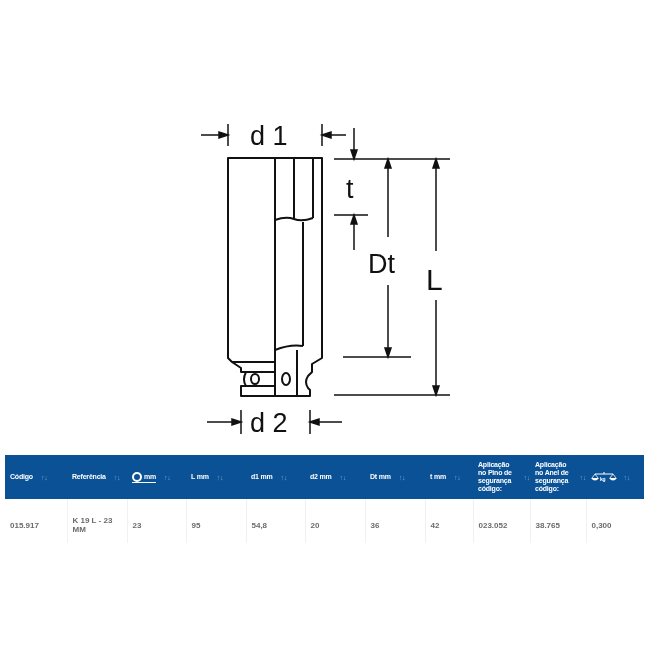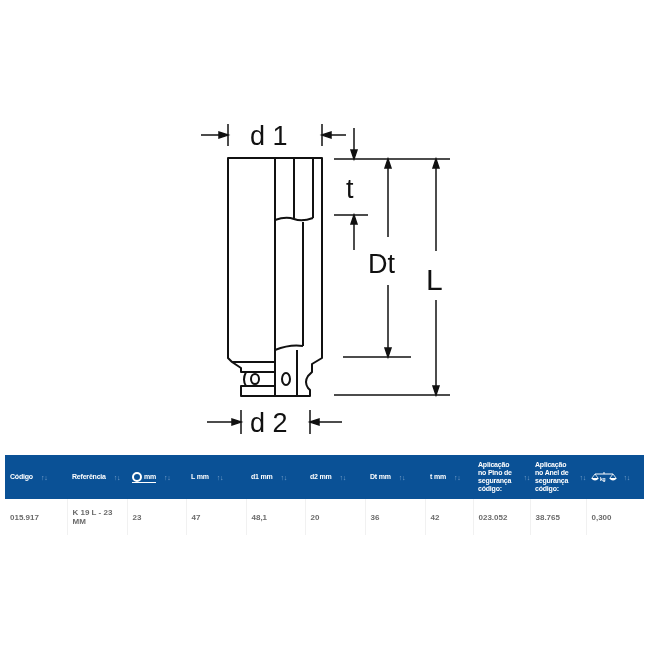--- a/index.html
+++ b/index.html
@@ -4,21 +4,21 @@
   <style>
     html, body { margin: 0; padding: 0; background: #ffffff; }
     body { width: 650px; height: 650px; position: relative; overflow: hidden; font-family: "Liberation Sans", sans-serif; }
     .diagram { position: absolute; left: 0; top: 0; width: 598px; height: 445px; }
     .diagram svg { position: absolute; left: 0; top: 0; }
     .spec-table { position: absolute; left: 5px; top: 455px; width: 639px; border-collapse: collapse; table-layout: fixed; }
     .spec-table th { background: #0a5196; color: #ffffff; font-weight: bold; font-size: 7px; text-align: left; vertical-align: middle; height: 44px; padding: 0 0 0 5px; letter-spacing: -0.2px; }
     .spec-table th .hdr { display: flex; align-items: center; }
     .spec-table th .lbl { display: inline-block; line-height: 8px; }
     .spec-table th .sort { color: #7fa4cc; font-size: 7px; margin-left: 8px; font-weight: normal; }
-    .spec-table td { color: #6b6b6b; font-size: 8px; font-weight: bold; padding: 0 0 0 5px; height: 36px; vertical-align: middle; border-right: 1px solid #f1f1f1; line-height: 9px; }
+    .spec-table td { color: #6b6b6b; font-size: 8px; font-weight: bold; padding: 8px 0 0 5px; height: 36px; vertical-align: middle; border-right: 1px solid #f1f1f1; line-height: 9px; }
     .spec-table td:last-child { border-right: none; }
     .mm-icon { display: inline-flex; align-items: center; border-bottom: 1px solid #ffffff; }
     .ring { display: inline-block; width: 6px; height: 6px; border: 2px solid #fff; border-radius: 50%; margin-right: 2px; }
     .scale { display: inline-flex; align-items: center; }
   </style>
 </head>
 <body>
 
 <div class="diagram">
   <svg width="650" height="445" viewBox="0 0 650 445">
@@ -181,22 +181,22 @@
             <span class="sort">↑↓</span>
           </span>
         </th>
     </tr>
   </thead>
   <tbody>
     <tr>
       <td>015.917</td>
       <td>K 19 L - 23 MM</td>
       <td>23</td>
-      <td>47</td>
-      <td>48,1</td>
+      <td>95</td>
+      <td>54,8</td>
       <td>20</td>
       <td>36</td>
       <td>42</td>
       <td>023.052</td>
       <td>38.765</td>
       <td>0,300</td>
     </tr>
   </tbody>
 </table>
 

